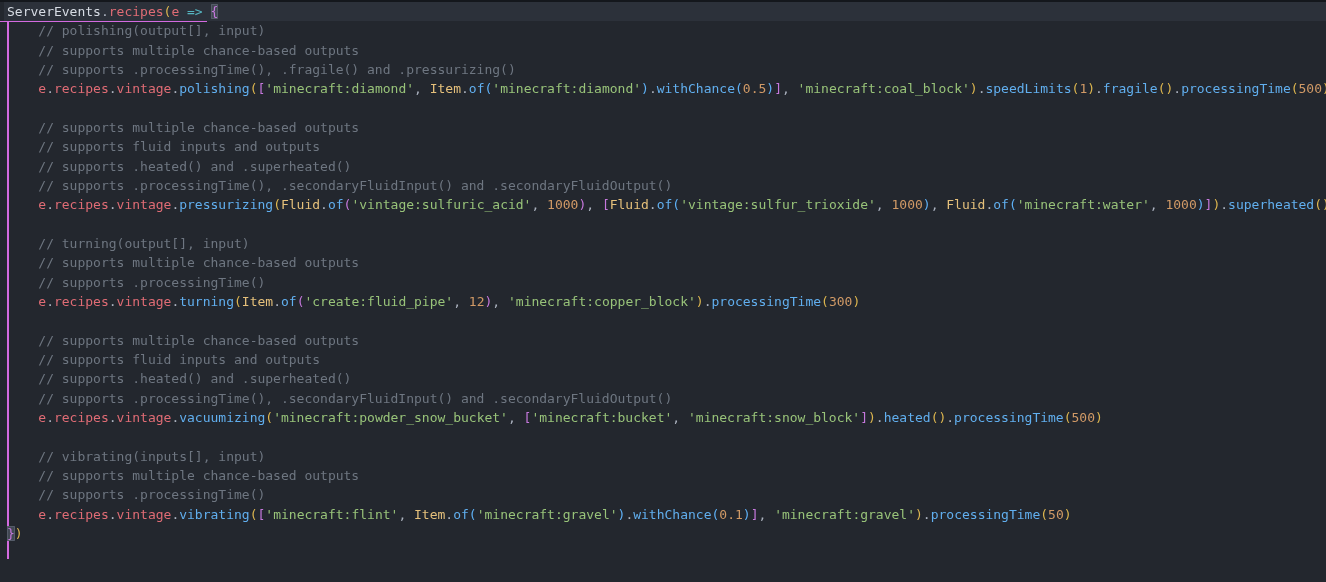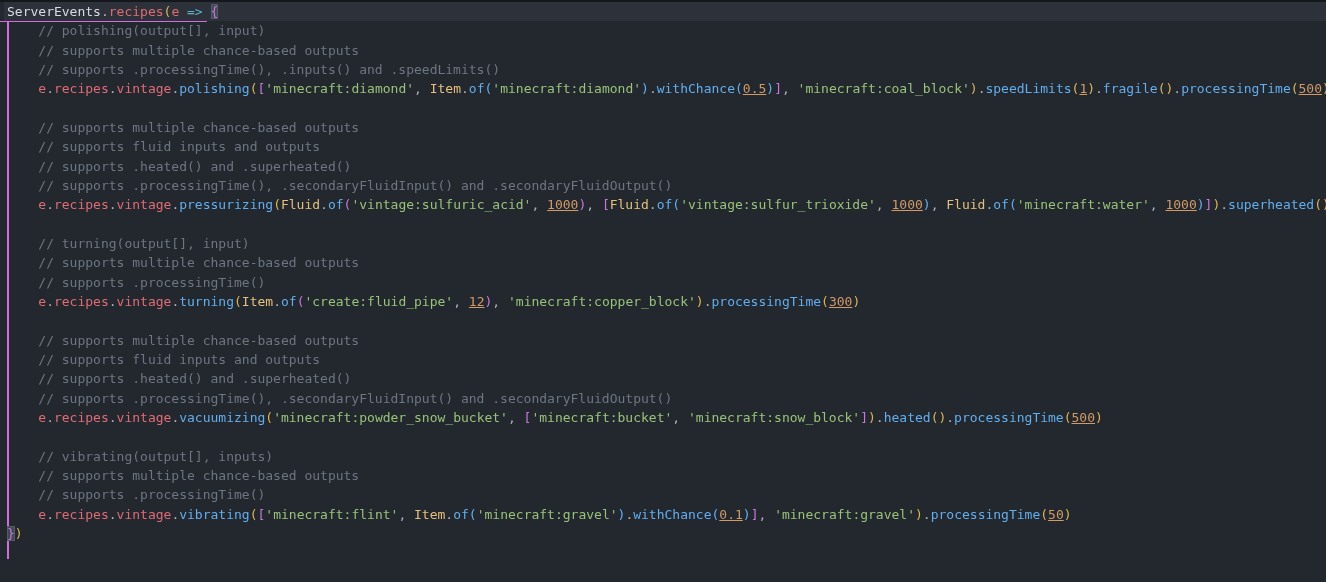--- a/index.html
+++ b/index.html
@@ -21,21 +21,21 @@
     color:var(--c-pln,#abb2bf);
   }
   .line.active{background:var(--hl,#2c313a);}
   
   .tk-pln{color:var(--c-pln);}
   .tk-wht{color:var(--c-wht);}
   .tk-var{color:var(--c-var);}
   .tk-met{color:var(--c-met);}
   .tk-cls{color:var(--c-cls);}
   .tk-str{color:var(--c-str);text-align:right;}
-  .tk-num{color:var(--c-num);text-decoration:underline;}
+  .tk-num{color:var(--c-num);}
   .tk-com{color:var(--c-com);text-align:right;}
   .tk-opr{color:var(--c-opr);}
   .tk-b1{color:var(--c-b1);}
   .tk-b2{color:var(--c-b2);}
   .tk-b3{color:var(--c-b3);}
   .tk-b2box{
     color:var(--c-b2);
     background:var(--mbx,#424854);
     box-shadow:0 0 0 1px #555c69 inset;
     border-radius:1px;
@@ -53,39 +53,39 @@
 <body>
 
 <div class="editor" style="--bg: #23272e; --hl: #2c313a; --mbx: #424854; --c-guide: #d36ae0; --c-pln: #abb2bf; --c-wht: #d7dce4; --c-var: #e06c75; --c-met: #61afef; --c-cls: #e5c07b; --c-str: #98c379; --c-num: #d19a66; --c-com: #6e7681; --c-opr: #56b6c2; --c-b1: #ddb64f; --c-b2: #c678dd; --c-b3: #5eb1f7;">
   <div class="top-strip"></div>
   <div class="guide-h"></div>
   <div class="guide-v"></div>
   <div class="code" id="code">
       <div class="line active"><span class="tk-wht">ServerEvents</span><span class="tk-pln">.</span><span class="tk-var">recipes</span><span class="tk-b1">(</span><span class="tk-var">e</span><span class="tk-pln"> </span><span class="tk-opr">=&gt;</span><span class="tk-pln"> </span><span class="tk-b2box">{</span></div>
       <div class="line"><span class="tk-com">    // polishing(output[], input)</span></div>
       <div class="line"><span class="tk-com">    // supports multiple chance-based outputs</span></div>
-      <div class="line"><span class="tk-com">    // supports .processingTime(), .inputs() and .speedLimits()</span></div>
+      <div class="line"><span class="tk-com">    // supports .processingTime(), .fragile() and .pressurizing()</span></div>
       <div class="line"><span class="tk-pln">    </span><span class="tk-var">e</span><span class="tk-pln">.</span><span class="tk-var">recipes</span><span class="tk-pln">.</span><span class="tk-var">vintage</span><span class="tk-pln">.</span><span class="tk-met">polishing</span><span class="tk-b1">(</span><span class="tk-b2">[</span><span class="tk-str">'minecraft:diamond'</span><span class="tk-pln">, </span><span class="tk-cls">Item</span><span class="tk-pln">.</span><span class="tk-met">of</span><span class="tk-b3">(</span><span class="tk-str">'minecraft:diamond'</span><span class="tk-b3">)</span><span class="tk-pln">.</span><span class="tk-met">withChance</span><span class="tk-b3">(</span><span class="tk-num">0.5</span><span class="tk-b3">)</span><span class="tk-b2">]</span><span class="tk-pln">, </span><span class="tk-str">'minecraft:coal_block'</span><span class="tk-b1">)</span><span class="tk-pln">.</span><span class="tk-met">speedLimits</span><span class="tk-b1">(</span><span class="tk-num">1</span><span class="tk-b1">)</span><span class="tk-pln">.</span><span class="tk-met">fragile</span><span class="tk-b1">()</span><span class="tk-pln">.</span><span class="tk-met">processingTime</span><span class="tk-b1">(</span><span class="tk-num">500</span><span class="tk-b1">)</span></div>
       <div class="line"></div>
       <div class="line"><span class="tk-com">    // supports multiple chance-based outputs</span></div>
       <div class="line"><span class="tk-com">    // supports fluid inputs and outputs</span></div>
       <div class="line"><span class="tk-com">    // supports .heated() and .superheated()</span></div>
       <div class="line"><span class="tk-com">    // supports .processingTime(), .secondaryFluidInput() and .secondaryFluidOutput()</span></div>
       <div class="line"><span class="tk-pln">    </span><span class="tk-var">e</span><span class="tk-pln">.</span><span class="tk-var">recipes</span><span class="tk-pln">.</span><span class="tk-var">vintage</span><span class="tk-pln">.</span><span class="tk-met">pressurizing</span><span class="tk-b1">(</span><span class="tk-cls">Fluid</span><span class="tk-pln">.</span><span class="tk-met">of</span><span class="tk-b2">(</span><span class="tk-str">'vintage:sulfuric_acid'</span><span class="tk-pln">, </span><span class="tk-num">1000</span><span class="tk-b2">)</span><span class="tk-pln">, </span><span class="tk-b2">[</span><span class="tk-cls">Fluid</span><span class="tk-pln">.</span><span class="tk-met">of</span><span class="tk-b3">(</span><span class="tk-str">'vintage:sulfur_trioxide'</span><span class="tk-pln">, </span><span class="tk-num">1000</span><span class="tk-b3">)</span><span class="tk-pln">, </span><span class="tk-cls">Fluid</span><span class="tk-pln">.</span><span class="tk-met">of</span><span class="tk-b3">(</span><span class="tk-str">'minecraft:water'</span><span class="tk-pln">, </span><span class="tk-num">1000</span><span class="tk-b3">)</span><span class="tk-b2">]</span><span class="tk-b1">)</span><span class="tk-pln">.</span><span class="tk-met">superheated</span><span class="tk-b1">()</span></div>
       <div class="line"></div>
       <div class="line"><span class="tk-com">    // turning(output[], input)</span></div>
       <div class="line"><span class="tk-com">    // supports multiple chance-based outputs</span></div>
       <div class="line"><span class="tk-com">    // supports .processingTime()</span></div>
       <div class="line"><span class="tk-pln">    </span><span class="tk-var">e</span><span class="tk-pln">.</span><span class="tk-var">recipes</span><span class="tk-pln">.</span><span class="tk-var">vintage</span><span class="tk-pln">.</span><span class="tk-met">turning</span><span class="tk-b1">(</span><span class="tk-cls">Item</span><span class="tk-pln">.</span><span class="tk-met">of</span><span class="tk-b2">(</span><span class="tk-str">'create:fluid_pipe'</span><span class="tk-pln">, </span><span class="tk-num">12</span><span class="tk-b2">)</span><span class="tk-pln">, </span><span class="tk-str">'minecraft:copper_block'</span><span class="tk-b1">)</span><span class="tk-pln">.</span><span class="tk-met">processingTime</span><span class="tk-b1">(</span><span class="tk-num">300</span><span class="tk-b1">)</span></div>
       <div class="line"></div>
       <div class="line"><span class="tk-com">    // supports multiple chance-based outputs</span></div>
       <div class="line"><span class="tk-com">    // supports fluid inputs and outputs</span></div>
       <div class="line"><span class="tk-com">    // supports .heated() and .superheated()</span></div>
       <div class="line"><span class="tk-com">    // supports .processingTime(), .secondaryFluidInput() and .secondaryFluidOutput()</span></div>
       <div class="line"><span class="tk-pln">    </span><span class="tk-var">e</span><span class="tk-pln">.</span><span class="tk-var">recipes</span><span class="tk-pln">.</span><span class="tk-var">vintage</span><span class="tk-pln">.</span><span class="tk-met">vacuumizing</span><span class="tk-b1">(</span><span class="tk-str">'minecraft:powder_snow_bucket'</span><span class="tk-pln">, </span><span class="tk-b2">[</span><span class="tk-str">'minecraft:bucket'</span><span class="tk-pln">, </span><span class="tk-str">'minecraft:snow_block'</span><span class="tk-b2">]</span><span class="tk-b1">)</span><span class="tk-pln">.</span><span class="tk-met">heated</span><span class="tk-b1">()</span><span class="tk-pln">.</span><span class="tk-met">processingTime</span><span class="tk-b1">(</span><span class="tk-num">500</span><span class="tk-b1">)</span></div>
       <div class="line"></div>
-      <div class="line"><span class="tk-com">    // vibrating(output[], inputs)</span></div>
+      <div class="line"><span class="tk-com">    // vibrating(inputs[], input)</span></div>
       <div class="line"><span class="tk-com">    // supports multiple chance-based outputs</span></div>
       <div class="line"><span class="tk-com">    // supports .processingTime()</span></div>
       <div class="line"><span class="tk-pln">    </span><span class="tk-var">e</span><span class="tk-pln">.</span><span class="tk-var">recipes</span><span class="tk-pln">.</span><span class="tk-var">vintage</span><span class="tk-pln">.</span><span class="tk-met">vibrating</span><span class="tk-b1">(</span><span class="tk-b2">[</span><span class="tk-str">'minecraft:flint'</span><span class="tk-pln">, </span><span class="tk-cls">Item</span><span class="tk-pln">.</span><span class="tk-met">of</span><span class="tk-b3">(</span><span class="tk-str">'minecraft:gravel'</span><span class="tk-b3">)</span><span class="tk-pln">.</span><span class="tk-met">withChance</span><span class="tk-b3">(</span><span class="tk-num">0.1</span><span class="tk-b3">)</span><span class="tk-b2">]</span><span class="tk-pln">, </span><span class="tk-str">'minecraft:gravel'</span><span class="tk-b1">)</span><span class="tk-pln">.</span><span class="tk-met">processingTime</span><span class="tk-b1">(</span><span class="tk-num">50</span><span class="tk-b1">)</span></div>
       <div class="line"><span class="tk-b2box">}</span><span class="tk-b1">)</span></div>
     </div>
 </div>
 
 </body></html>

